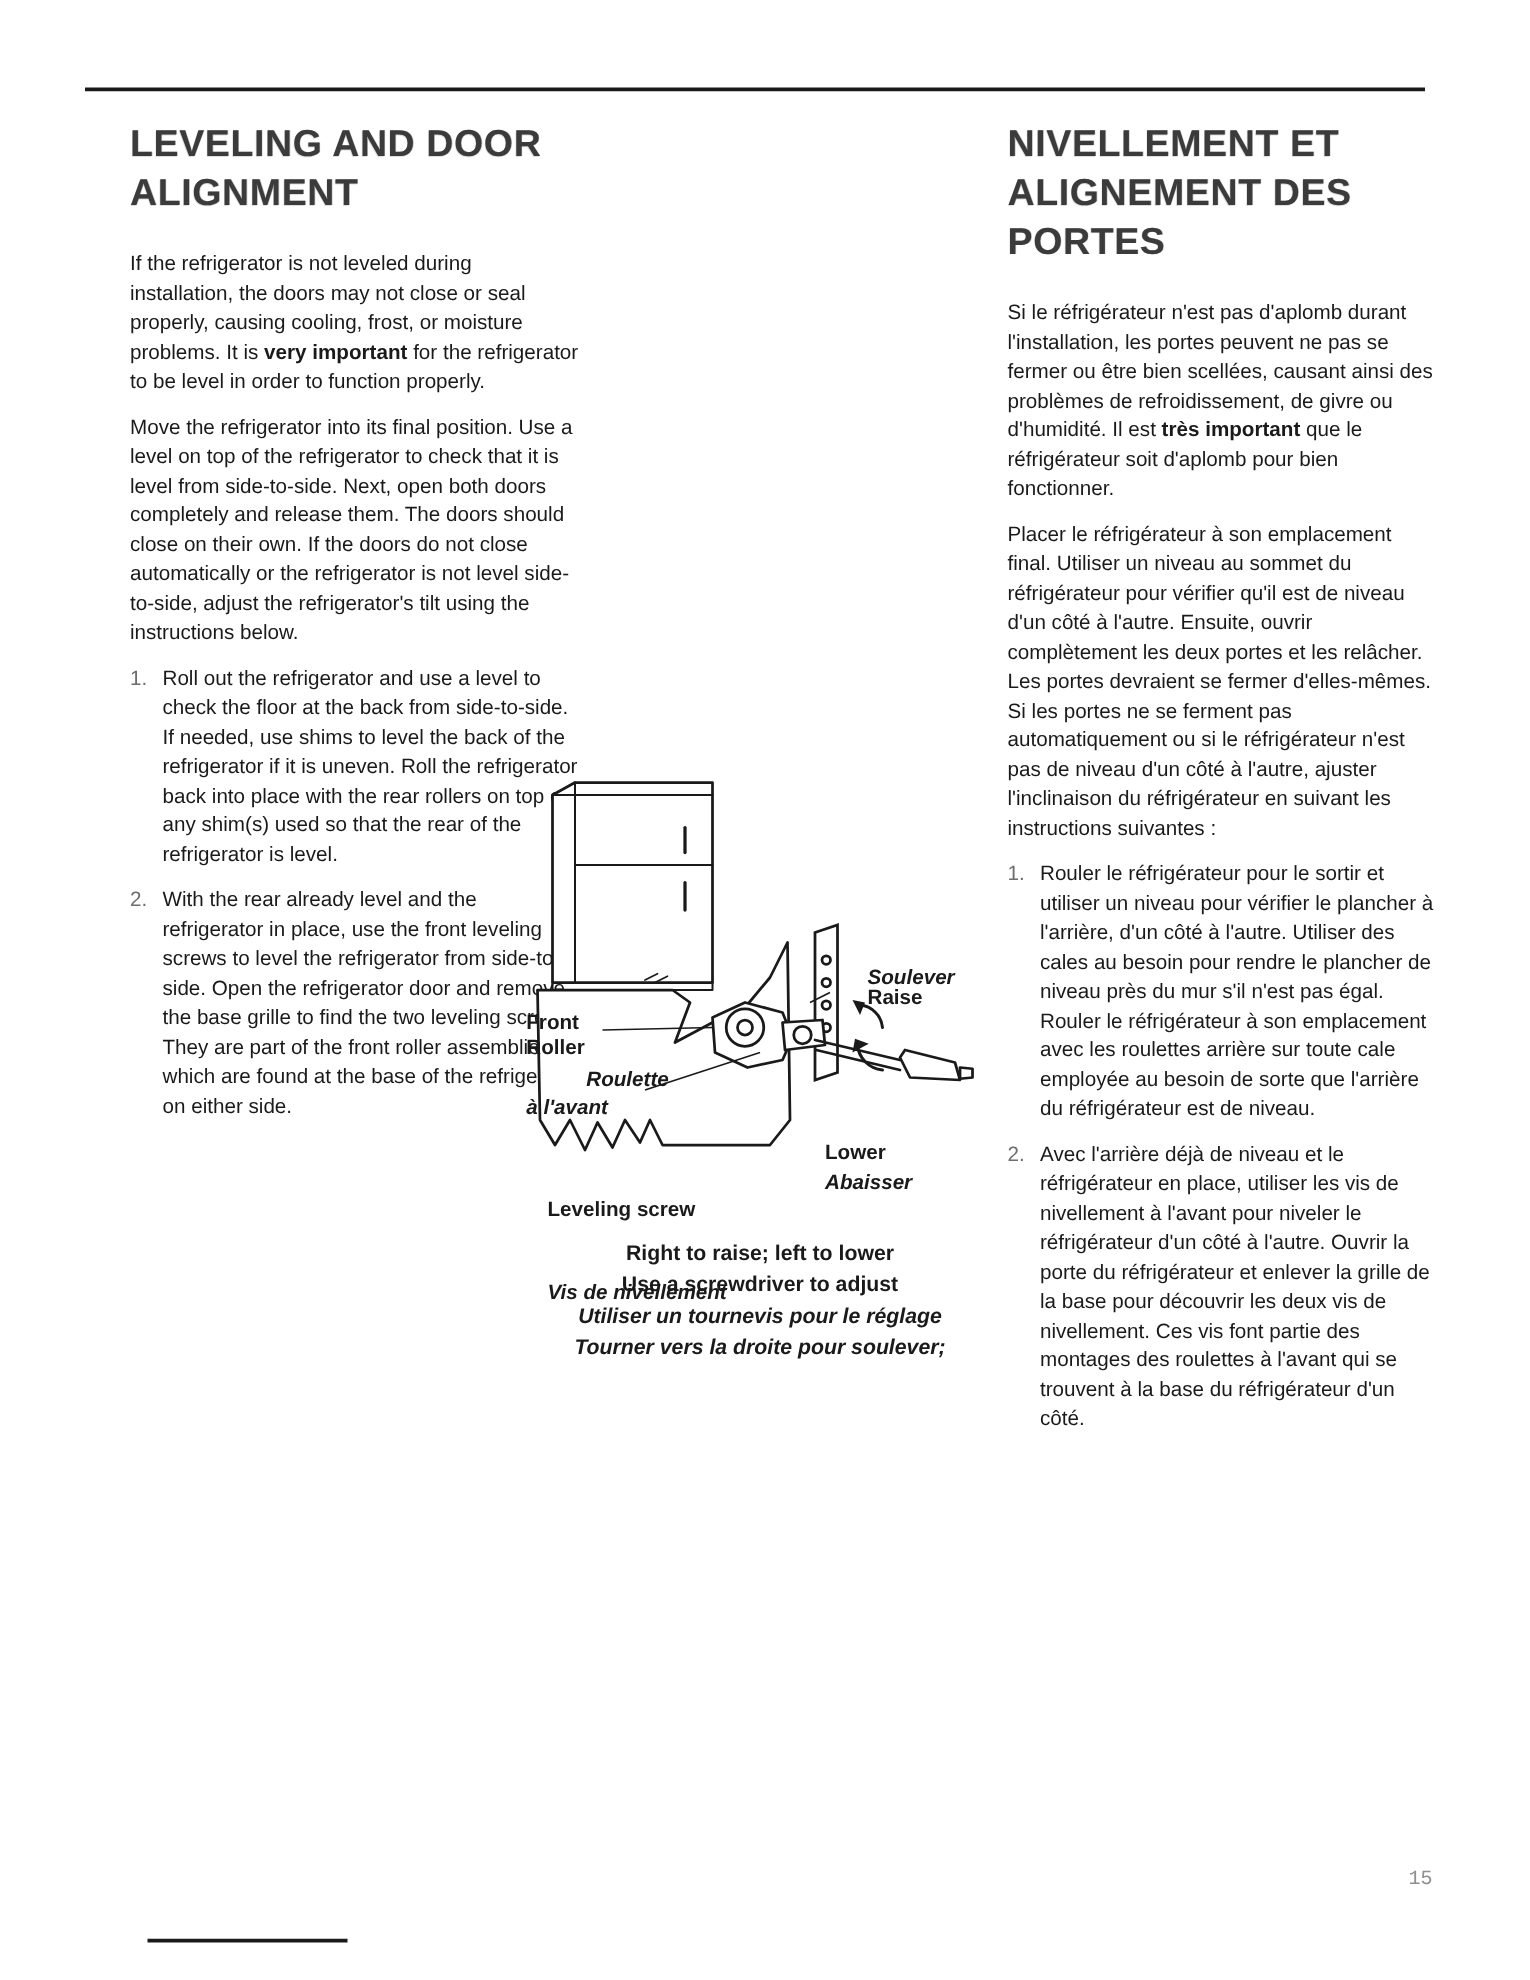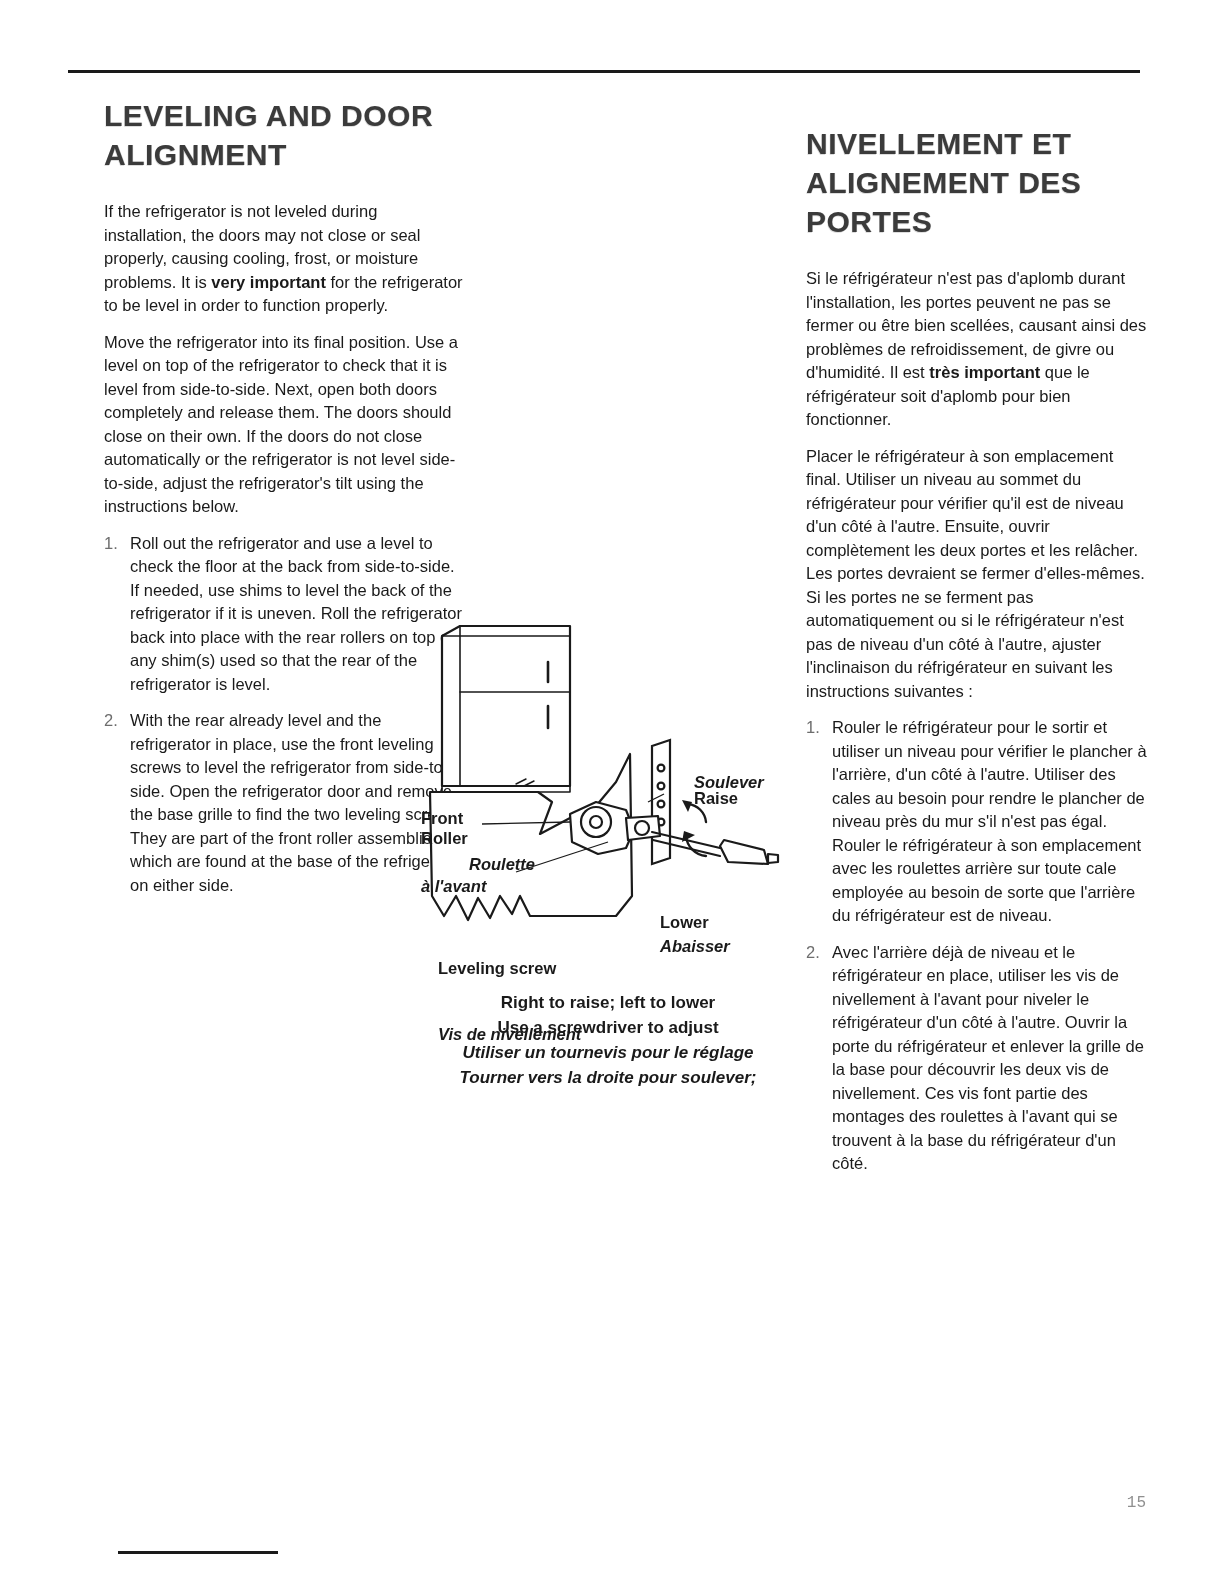--- a/index.html
+++ b/index.html
@@ -42,21 +42,20 @@
     left: 68px;
     top: 96px;
     width: 360px;
     margin-left: 36px;
   }
   .col-right {
     position: absolute;
     left: 806px;
     top: 96px;
     width: 345px;
-    margin-top: 28px;
   }
   h1.heading {
     font-family: "Liberation Sans", sans-serif;
     font-size: 30px;
     line-height: 39px;
     font-weight: bold;
     letter-spacing: 0.5px;
     margin: 0 0 26px 0;
     color: #3b3b3b;
     text-transform: uppercase;

